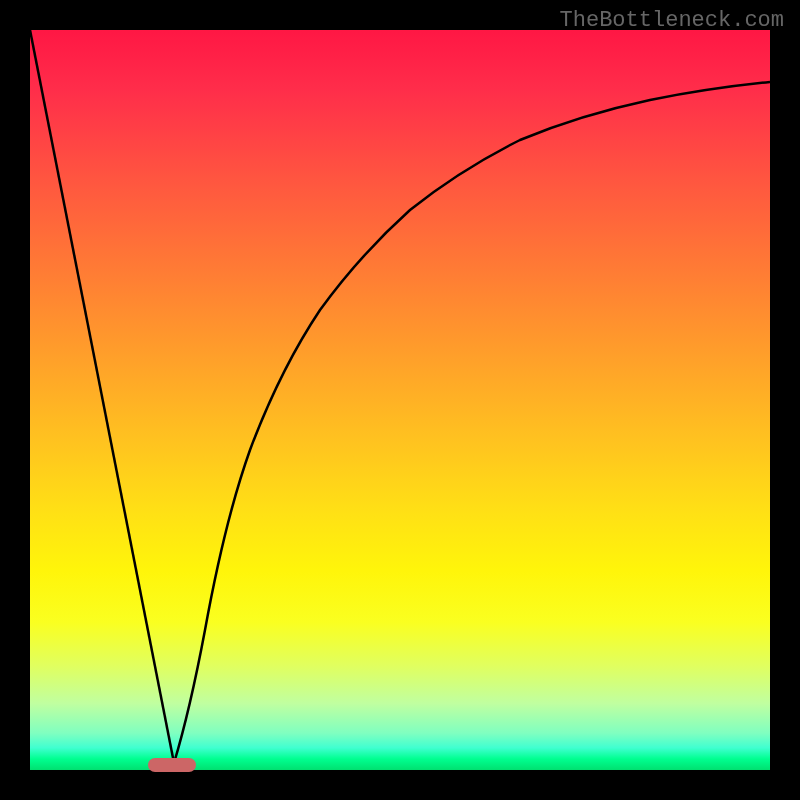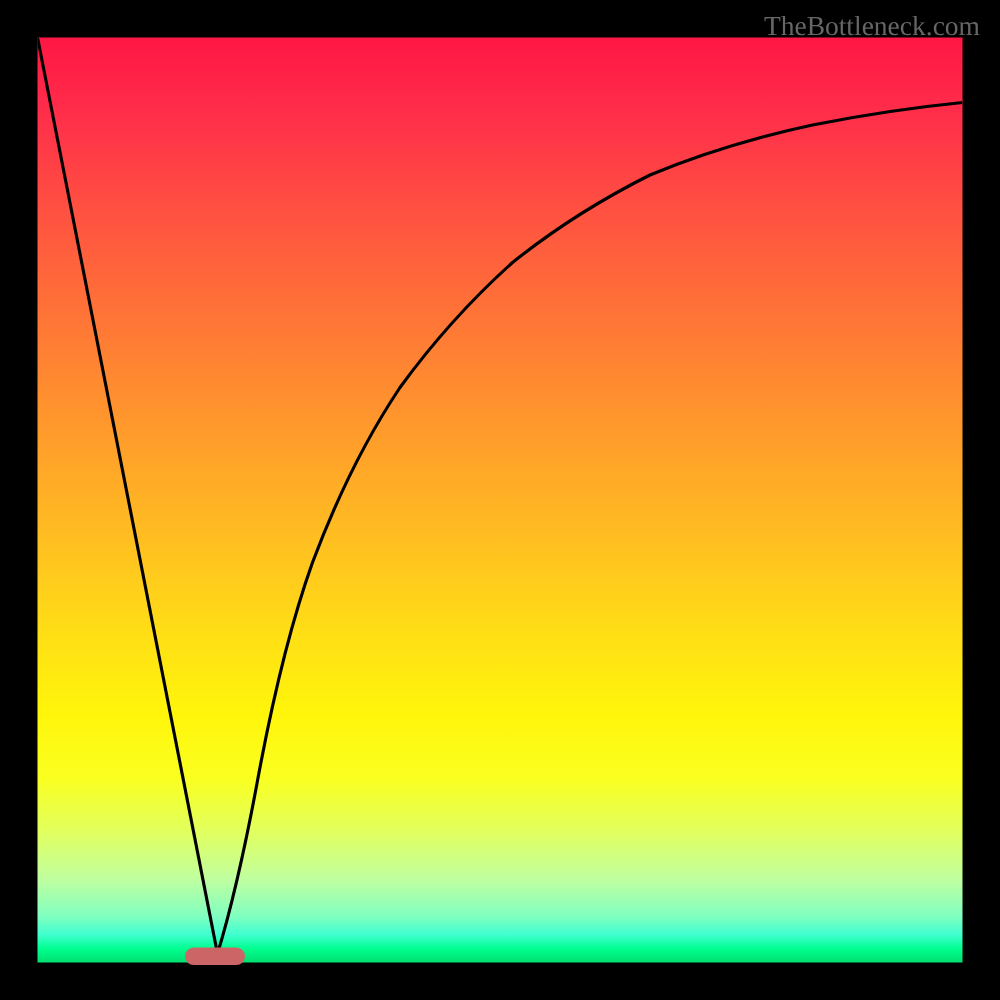--- a/index.html
+++ b/index.html
@@ -12,21 +12,21 @@
       height: 800px;
       background: #000;
       position: relative;
       overflow: hidden;
     }
     .watermark {
       position: absolute;
       top: 8px;
       right: 16px;
       color: #666;
-      font-family: Liberation Serif, serif;
+      font-family: Liberation Mono, monospace;
       font-size: 22px;
       z-index: 10;
     }
     .plot-area {
       position: absolute;
       left: 30px;
       top: 30px;
       width: 740px;
       height: 740px;
       background: linear-gradient(to bottom,

